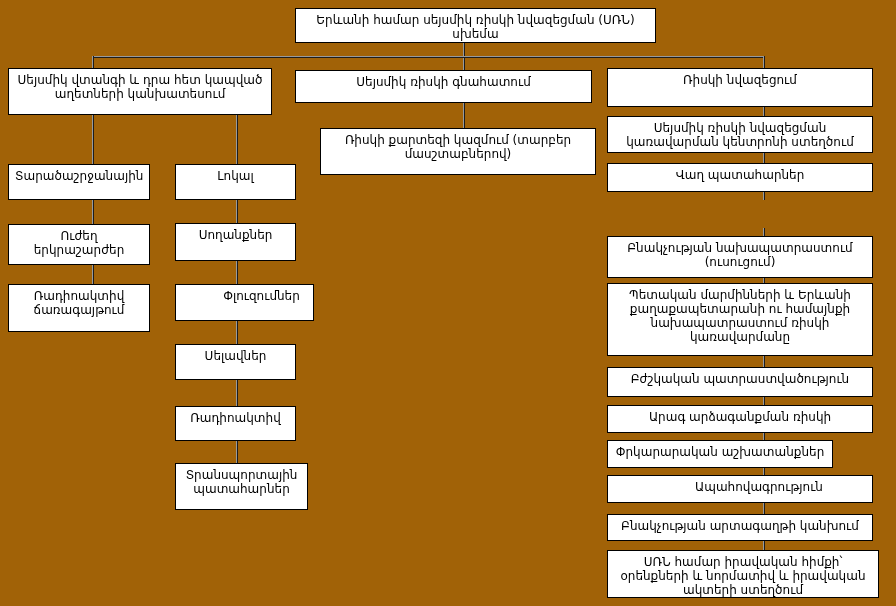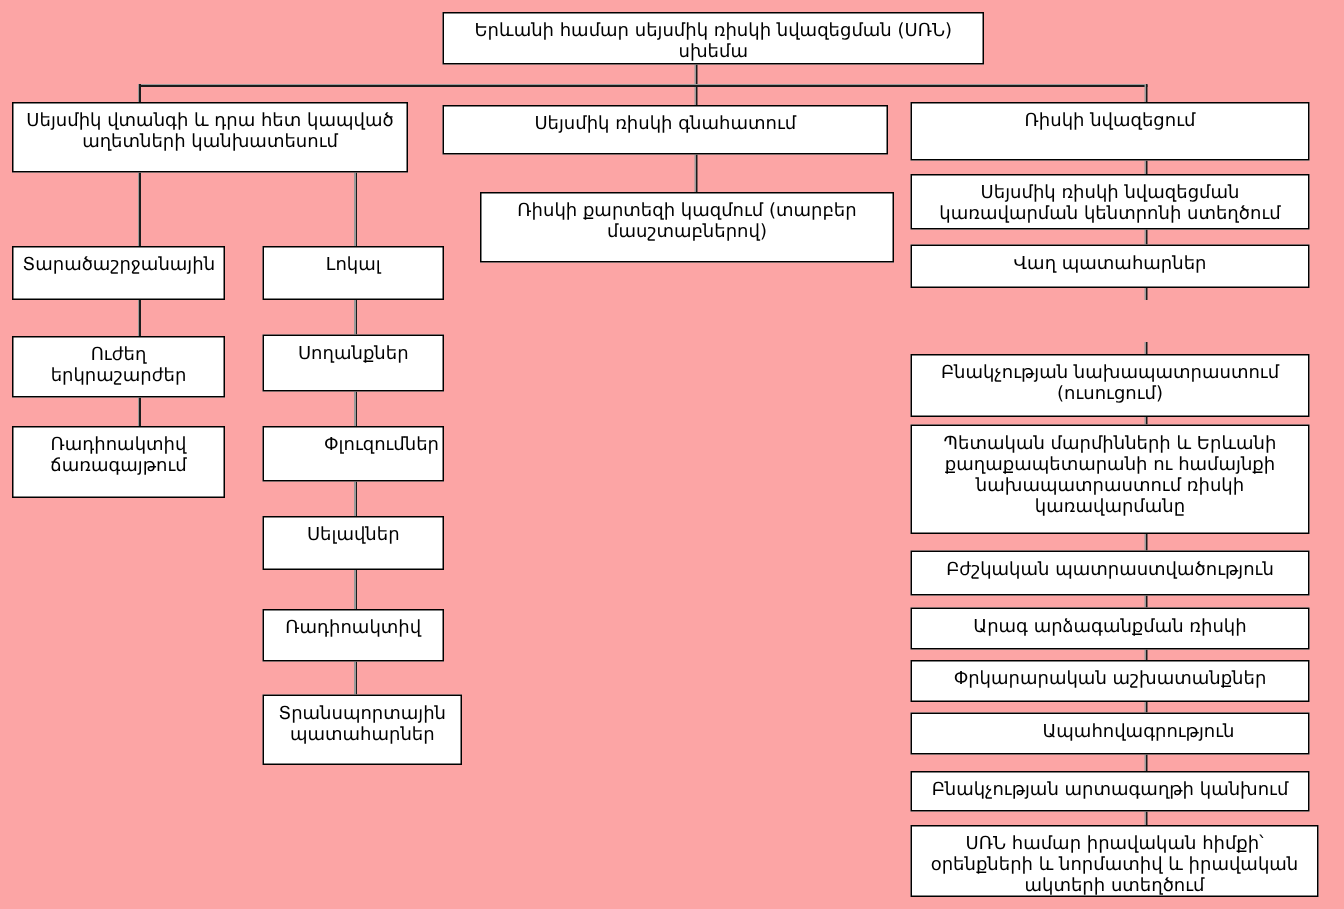--- a/index.html
+++ b/index.html
@@ -1,19 +1,19 @@
 <!DOCTYPE html>
 <html><head>
 <meta charset="utf-8">
 <style>
   html,body{margin:0;padding:0;background:#ffffff;}
   .stage{
     position:relative;
     width:896px;height:606px;
-    background:#fca5a5;
+    background:#a16207;
     font-family:"DejaVu Sans","Liberation Sans",sans-serif;
     color:#000000;
   }
   .bx{
     position:absolute;
     box-sizing:border-box;
     border:1px solid #000000;
     background:#ffffff;
     font-size:12px;
     line-height:14px;
@@ -67,31 +67,31 @@
   <div class="bx" style="left:8px;top:68px;width:264px;height:47px;">Սեյսմիկ վտանգի և դրա հետ կապված աղետների կանխատեսում</div>
   <div class="bx" style="left:295px;top:70px;width:297px;height:33px;">Սեյսմիկ ռիսկի գնահատում</div>
   <div class="bx" style="left:607px;top:68px;width:266px;height:39px;">Ռիսկի նվազեցում</div>
 
   <div class="bx" style="left:8px;top:164px;width:142px;height:36px;">Տարածաշրջանային</div>
   <div class="bx" style="left:8px;top:224px;width:142px;height:41px;">Ուժեղ երկրաշարժեր</div>
   <div class="bx" style="left:8px;top:284px;width:142px;height:48px;">Ռադիոակտիվ ճառագայթում</div>
 
   <div class="bx" style="left:175px;top:164px;width:121px;height:36px;">Լոկալ</div>
   <div class="bx" style="left:175px;top:223px;width:121px;height:38px;">Սողանքներ</div>
-  <div class="bx" style="left:175px;top:284px;width:121px;height:37px;padding-left:40px;">Փլուզումներ</div>
+  <div class="bx" style="left:175px;top:284px;width:139px;height:37px;padding-left:40px;">Փլուզումներ</div>
   <div class="bx" style="left:175px;top:344px;width:121px;height:36px;">Սելավներ</div>
   <div class="bx" style="left:175px;top:406px;width:121px;height:35px;">Ռադիոակտիվ</div>
   <div class="bx" style="left:175px;top:463px;width:133px;height:47px;">Տրանսպորտային պատահարներ</div>
 
   <div class="bx" style="left:320px;top:128px;width:276px;height:47px;">Ռիսկի քարտեզի կազմում (տարբեր մասշտաբներով)</div>
 
   <div class="bx" style="left:607px;top:116px;width:266px;height:37px;">Սեյսմիկ ռիսկի նվազեցման կառավարման կենտրոնի ստեղծում</div>
   <div class="bx" style="left:607px;top:163px;width:266px;height:29px;">Վաղ պատահարներ</div>
   <div class="bx" style="left:607px;top:236px;width:266px;height:42px;">Բնակչության նախապատրաստում (ուսուցում)</div>
   <div class="bx" style="left:607px;top:367px;width:266px;height:30px;">Բժշկական պատրաստվածություն</div>
   <div class="bx" style="left:607px;top:283px;width:266px;height:73px;">Պետական մարմինների և Երևանի քաղաքապետարանի ու համայնքի նախապատրաստում ռիսկի կառավարմանը</div>
   <div class="bx" style="left:607px;top:405px;width:266px;height:28px;">Արագ արձագանքման ռիսկի</div>
-  <div class="bx" style="left:607px;top:440px;width:266px;height:28px;">Փրկարարական աշխատանքներ</div>
+  <div class="bx" style="left:607px;top:440px;width:226px;height:28px;">Փրկարարական աշխատանքներ</div>
   <div class="bx" style="left:607px;top:475px;width:266px;height:28px;padding-left:44px;">Ապահովագրություն</div>
   <div class="bx" style="left:607px;top:514px;width:266px;height:27px;">Բնակչության արտագաղթի կանխում</div>
   <div class="bx" style="left:607px;top:550px;width:272px;height:48px;">ՍՌՆ համար իրավական հիմքի՝ օրենքների և նորմատիվ և իրավական ակտերի ստեղծում</div>
 
 </div>
 
 </body></html>

